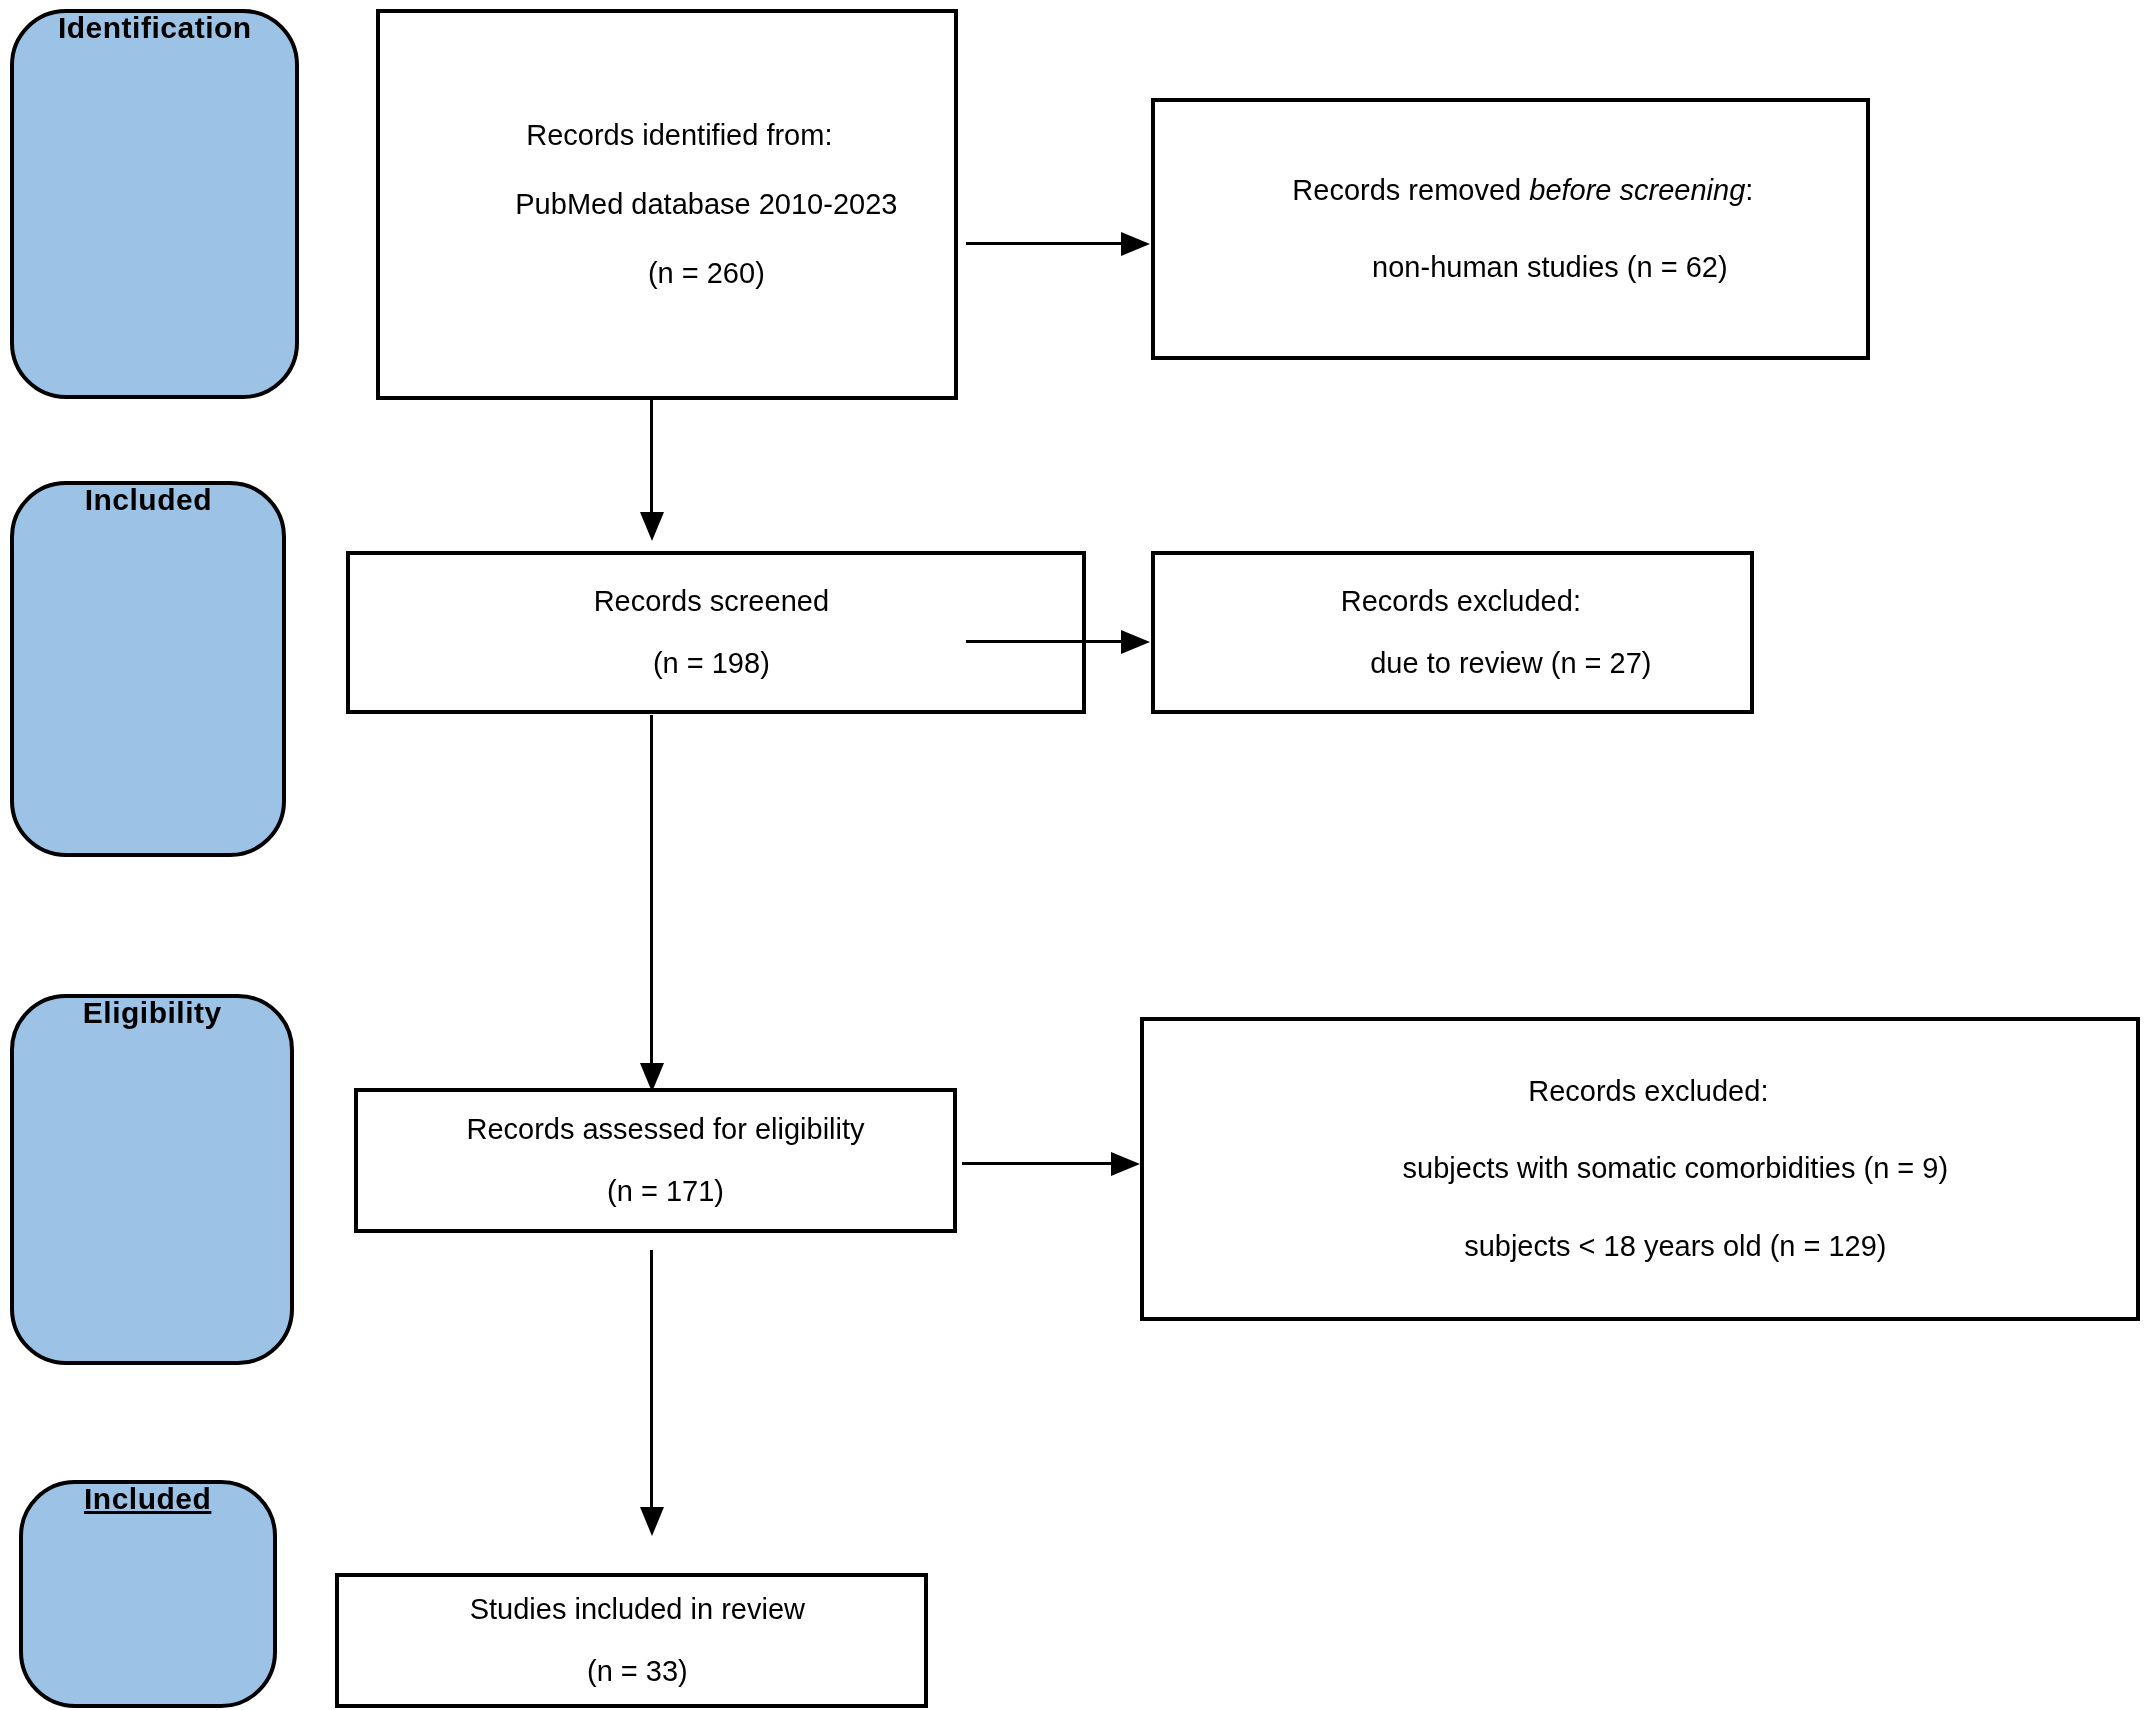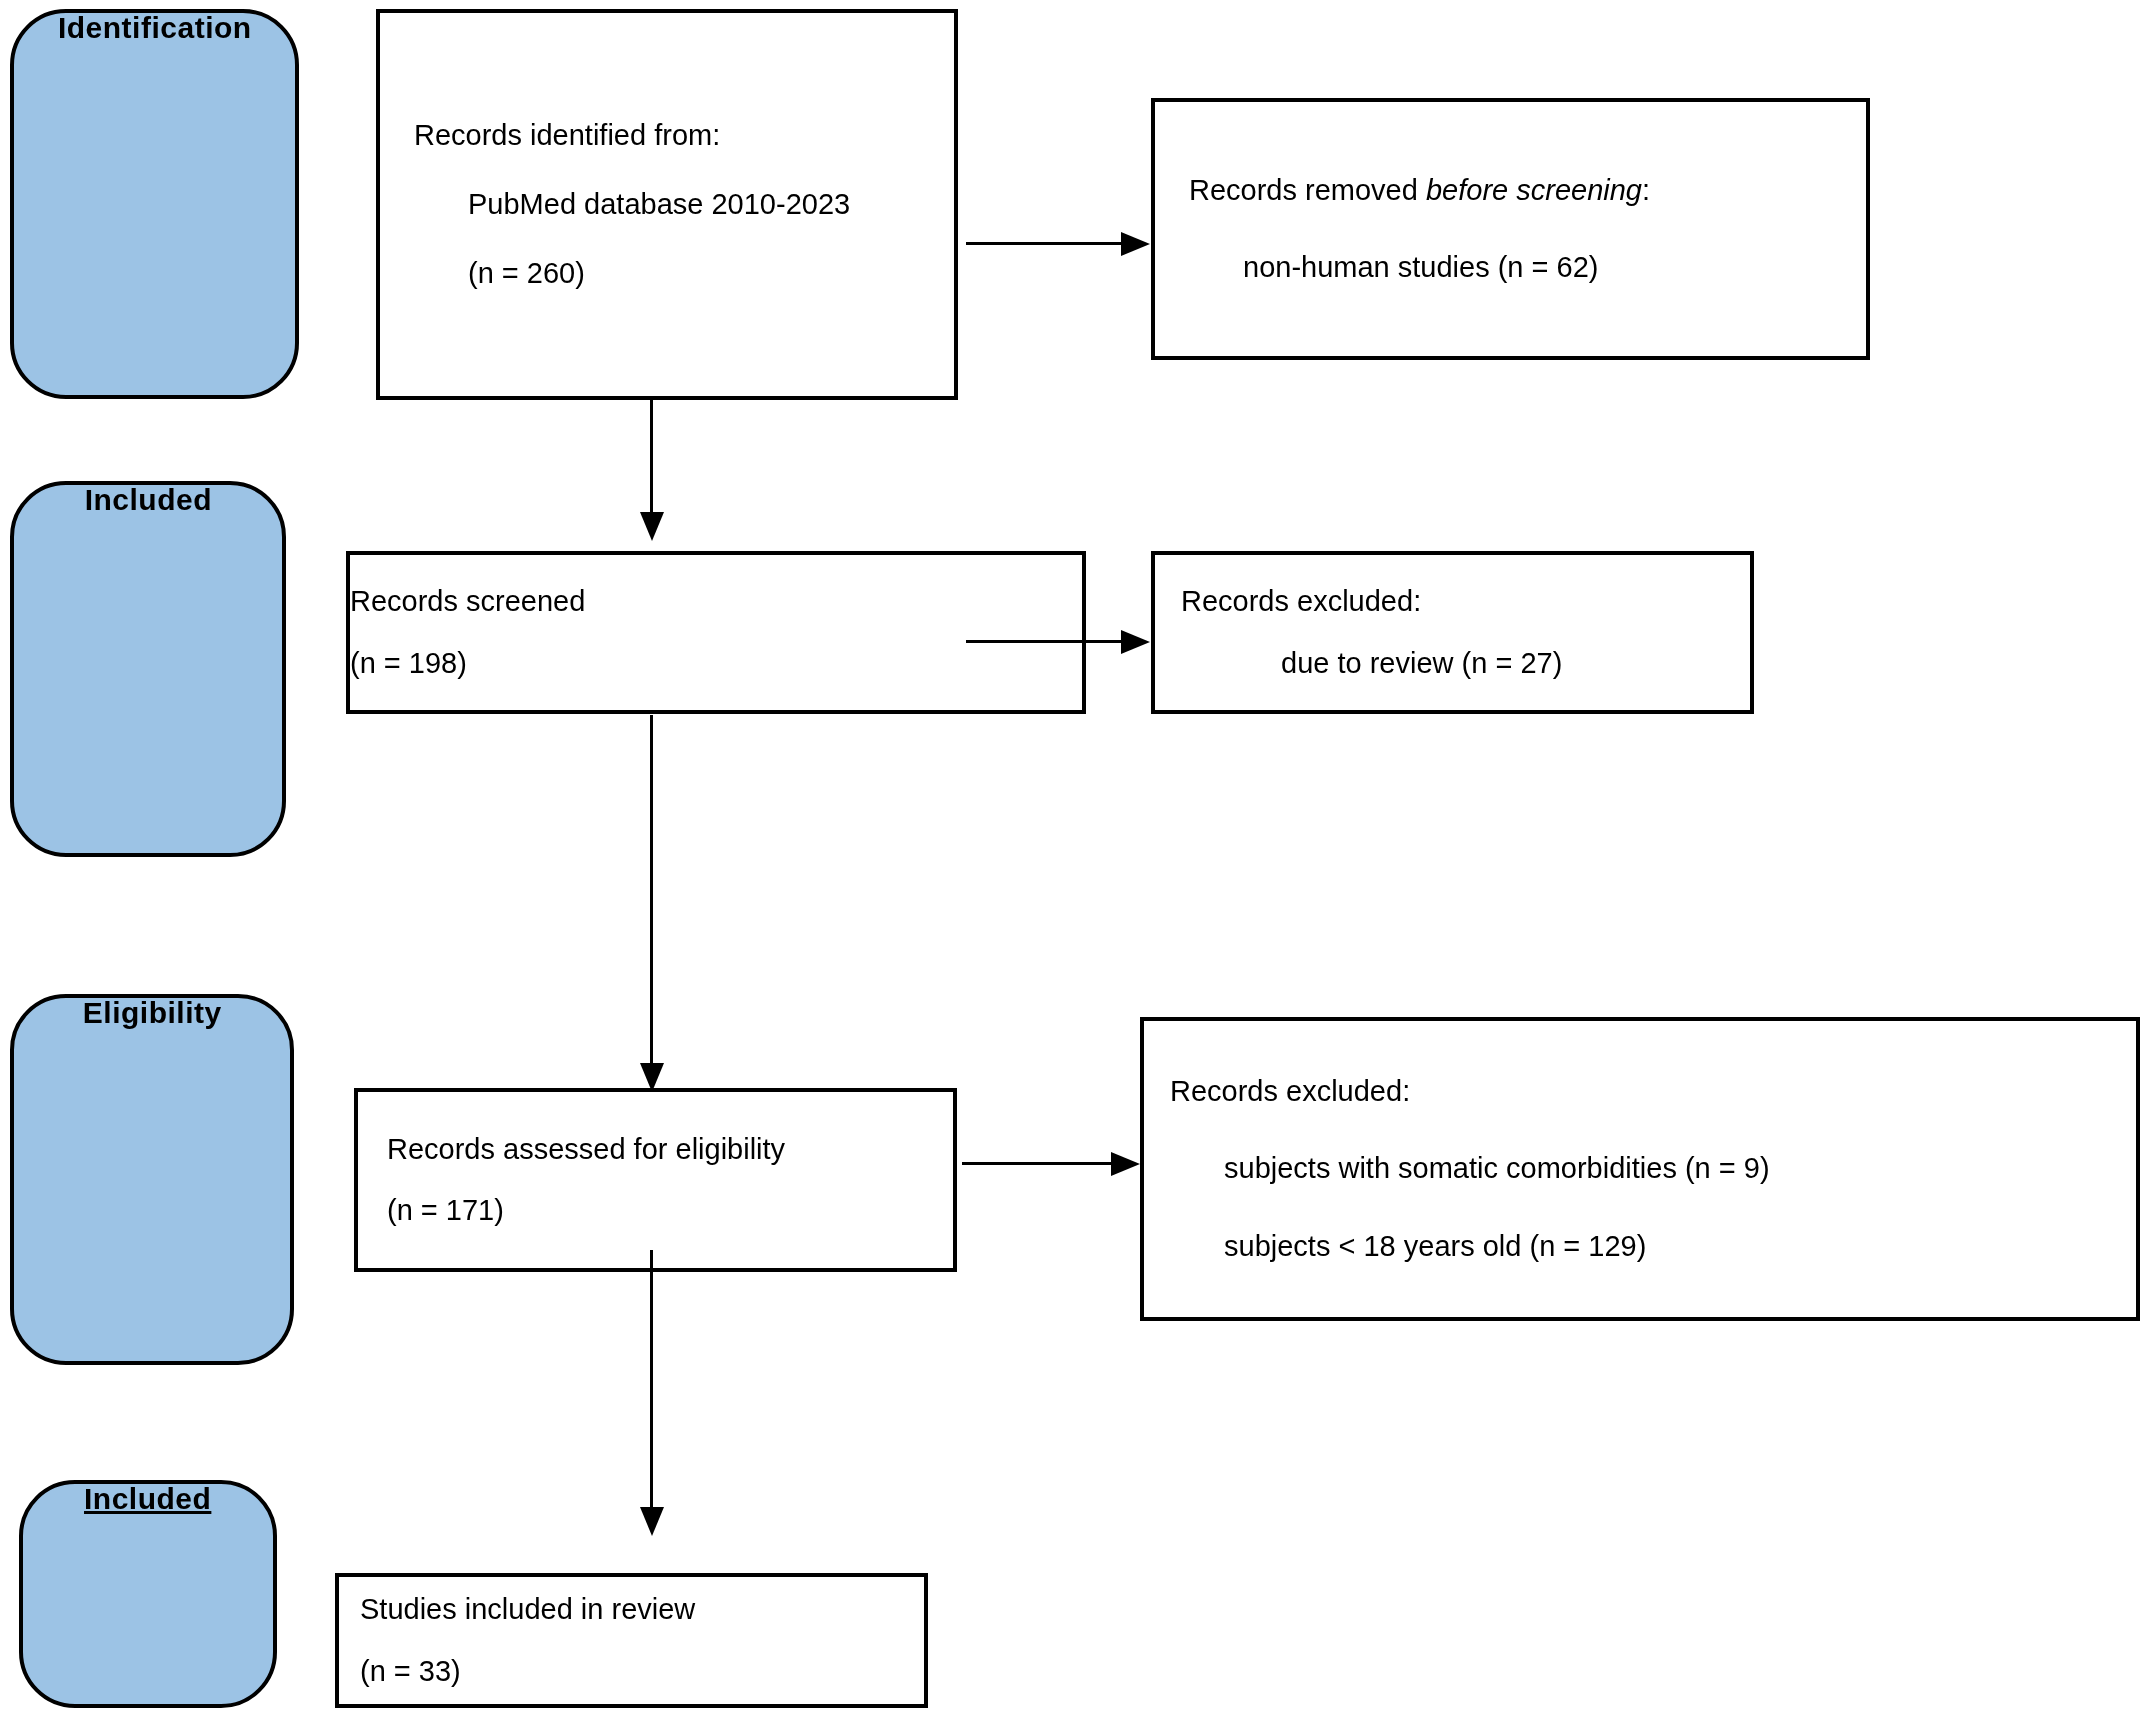--- a/index.html
+++ b/index.html
@@ -46,20 +46,21 @@
     box-sizing: border-box;
     display: flex;
     flex-direction: column;
     justify-content: center;
   }
   .proc-box .line {
     font-size: 29px;
     color: #000000;
     line-height: 1.15;
     white-space: nowrap;
+    text-align: center;
   }
   .indent-1 { padding-left: 54px; }
   .indent-2 { padding-left: 100px; }
   .gap-sm { height: 28px; }
   .gap-md { height: 36px; }
   .gap-lg { height: 44px; }
   .it { font-style: italic; }
 
   
   .conn {
@@ -139,21 +140,21 @@
     <span class="gap-sm"></span>
     <span class="line indent-2">due to review (n = 27)</span>
   </div>
 
   <div class="conn conn-h" style="left:966px; top:640px; width:159px;"></div>
   <div class="arrow-right" style="left:1121px; top:630px;"></div>
 
   <div class="conn conn-v" style="left:650px; top:715px; width:3.3px; height:350px;"></div>
   <div class="arrow-down" style="left:640px; top:1063px;"></div>
 
-  <div class="proc-box" style="left:354px; top:1088px; width:603px; height:184px; padding-left:29px; padding-right:9px;">
+  <div class="proc-box" style="left:354px; top:1088px; width:603px; height:145px; padding-left:29px; padding-right:9px;">
     <span class="line">Records assessed for eligibility</span>
     <span class="gap-sm"></span>
     <span class="line">(n = 171)</span>
   </div>
 
   <div class="proc-box" style="left:1140px; top:1017px; width:1000px; height:304px; padding-left:26px; padding-right:9.3px;">
     <span class="line">Records excluded:</span>
     <span class="gap-lg"></span>
     <span class="line indent-1">subjects with somatic comorbidities (n = 9)</span>
     <span class="gap-lg"></span>

